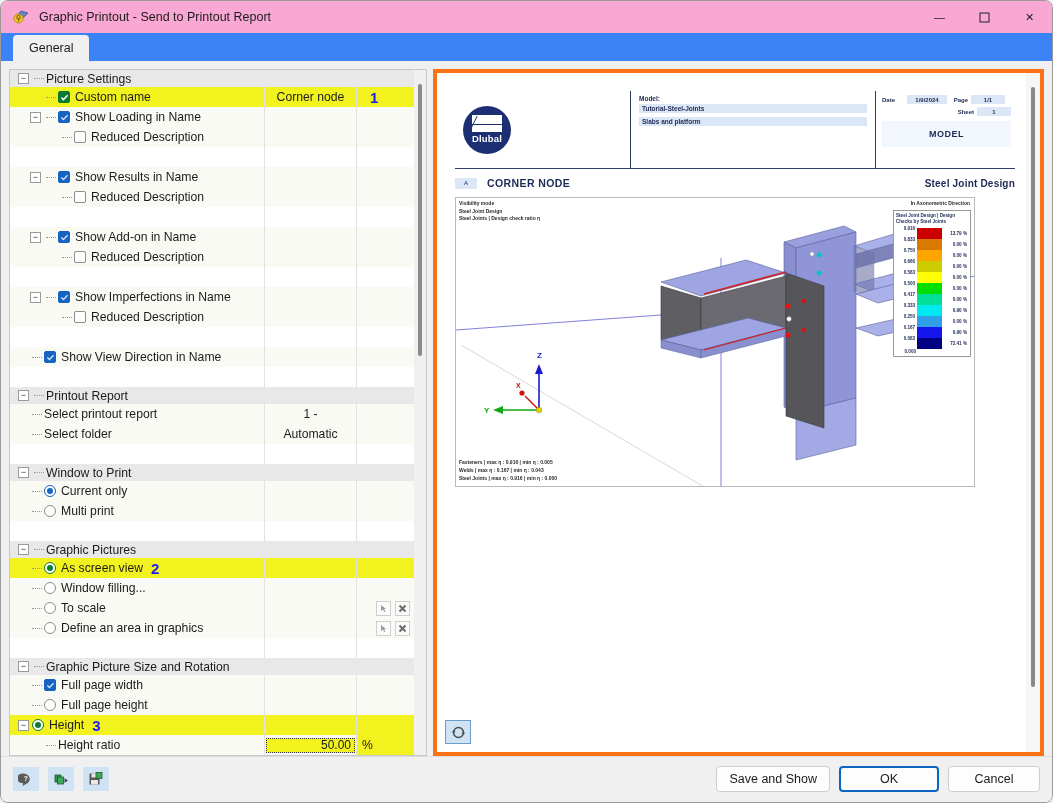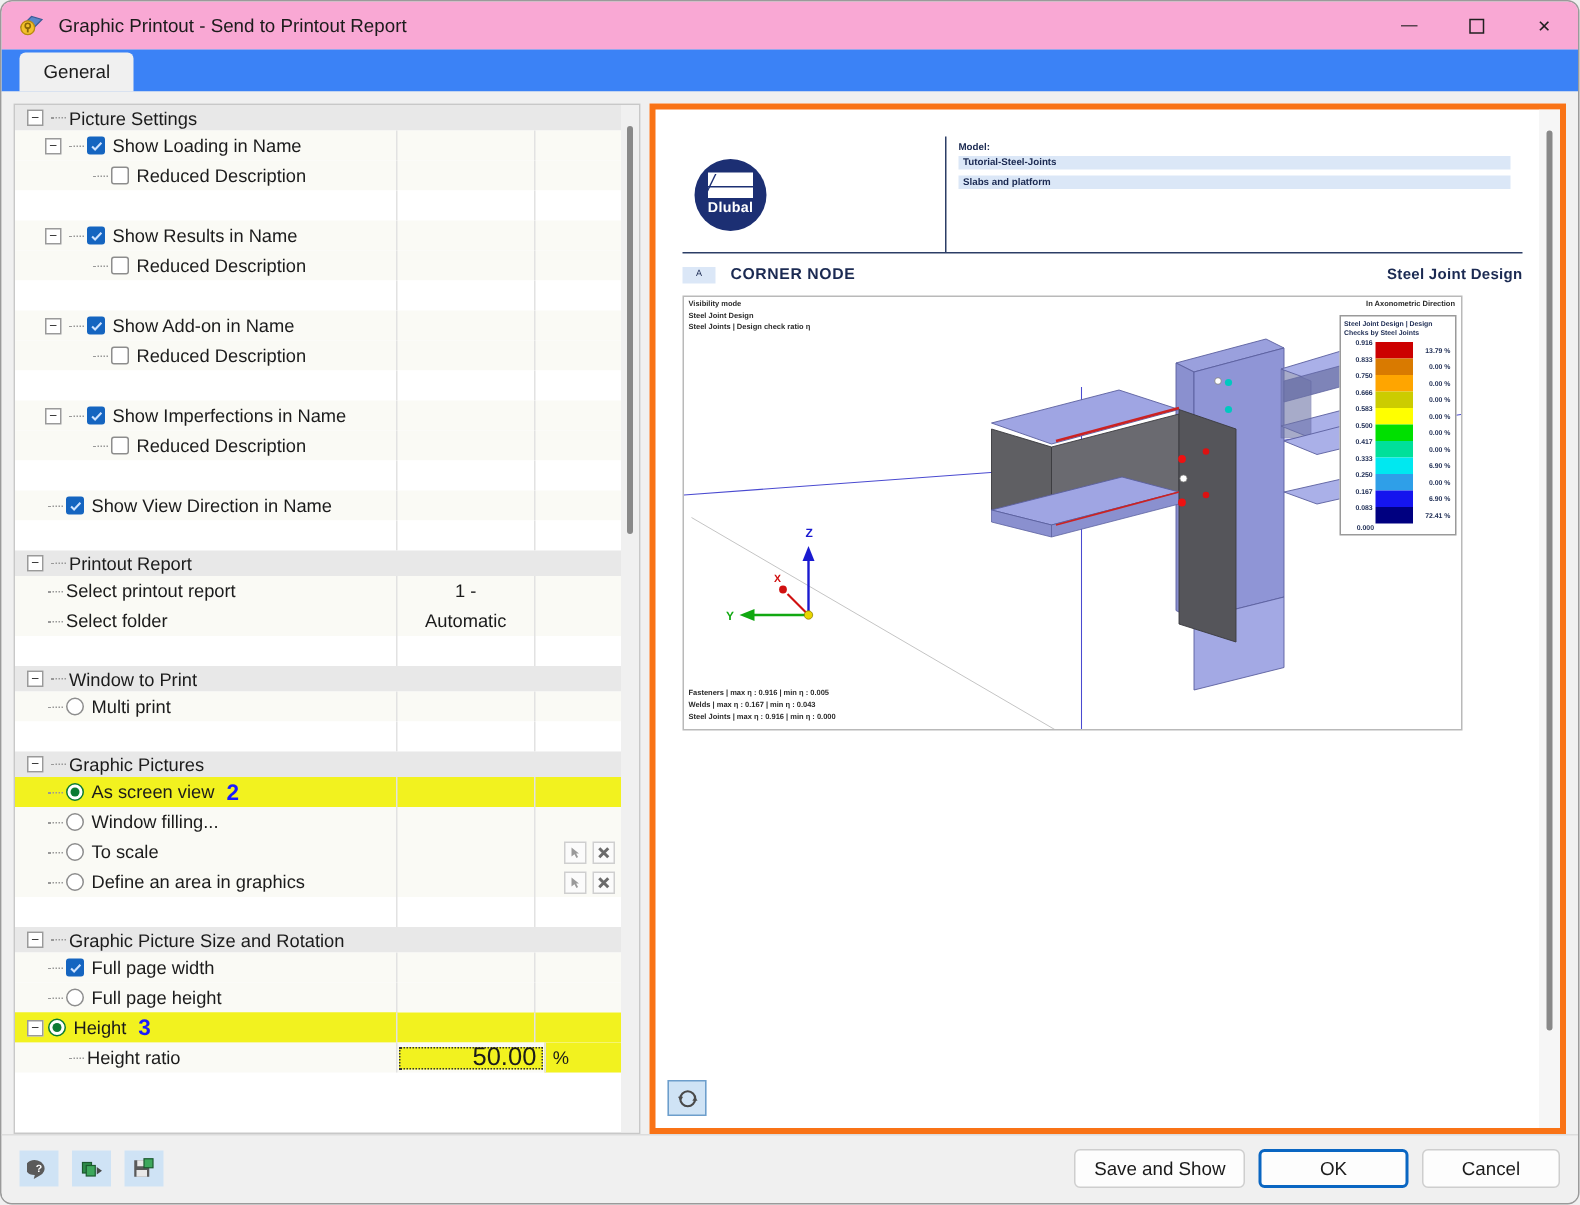--- a/index.html
+++ b/index.html
@@ -156,21 +156,21 @@
   .callout {
     font-size: 15px; font-weight: bold; color: #1a1aff;
     margin-left: 8px; line-height: 1;
   }
   .num-edit {
     background: #f2f21f;
     border: 1px dotted #333;
     height: 15px; width: 100%;
     display: flex; align-items: center; justify-content: flex-end;
     padding-right: 3px;
-    font-size: 17px;
+    font-size: 12px;
     padding-left: 48px;
   }
   .mini-btns {
     position: absolute; right: 4px;
     display: flex; gap: 4px;
   }
   .mini-btn {
     width: 15px; height: 15px;
     border: 1px solid #cfcfcf; background: #fbfbfb;
     display: flex; align-items: center; justify-content: center;
@@ -363,20 +363,36 @@
           <div class="cell-label">
             <span class="indent i0"></span>
             <span class="expander">−</span>
             <span class="dots"></span>
             <span class="group-title">Picture Settings</span>
           </div>
           <div class="cell-val"></div>
             <div class="cell-unit"></div>
         </div>
 
+        <div class="row h20 hl">
+          <div class="cell-label hl">
+            <span class="indent i2"></span>
+            <span class="dots"></span>
+            <span class="cb green">
+              <svg width="9" height="9" viewBox="0 0 9 9">
+                  <path d="M1.4 4.6 L3.4 6.6 L7.6 2.2" fill="none" stroke="#fff" stroke-width="1.5"></path>
+                </svg>
+            </span>
+            <span>Custom name</span>
+          </div>
+          <div class="cell-val hl-cell">Corner node</div>
+          <div class="cell-unit">
+            <span class="callout">1</span>
+          </div>
+        </div>
 
         <div class="row h20 alt">
           <div class="cell-label">
             <span class="indent i1"></span>
             <span class="expander">−</span>
             <span class="dots"></span>
             <span class="cb">
               <svg width="9" height="9" viewBox="0 0 9 9">
                   <path d="M1.4 4.6 L3.4 6.6 L7.6 2.2" fill="none" stroke="#cfe3ff" stroke-width="1.4"></path>
                 </svg>
@@ -565,20 +581,30 @@
           <div class="cell-label">
             <span class="indent i0"></span>
             <span class="expander">−</span>
             <span class="dots"></span>
             <span class="group-title">Window to Print</span>
           </div>
           <div class="cell-val"></div>
             <div class="cell-unit"></div>
         </div>
 
+        <div class="row h20 alt">
+          <div class="cell-label">
+            <span class="indent i1"></span>
+            <span class="dots"></span>
+            <span class="rb on"></span>
+            <span>Current only</span>
+          </div>
+          <div class="cell-val"></div>
+            <div class="cell-unit"></div>
+        </div>
 
         <div class="row h20 alt">
           <div class="cell-label">
             <span class="indent i1"></span>
             <span class="dots"></span>
             <span class="rb off"></span>
             <span>Multi print</span>
           </div>
           <div class="cell-val"></div>
             <div class="cell-unit"></div>
@@ -753,20 +779,33 @@
           <div class="rep-logo-box">
             <div class="dlubal-logo">
               <div class="glyph"></div>
               <div class="word">Dlubal</div>
             </div>
           </div>
           <div class="rep-mid">
             <div class="lbl">Model:</div>
             <div class="band">Tutorial-Steel-Joints</div>
             <div class="band">Slabs and platform</div>
+          </div>
+          <div class="rep-right">
+            <div class="kvrow">
+              <span class="k">Date</span>
+              <span class="v">1/9/2024</span>
+              <span class="k" style="width:18px;text-align:right;">Page</span>
+              <span class="v sm">1/1</span>
+            </div>
+            <div class="kvrow" style="justify-content:flex-end;">
+              <span class="k" style="width:18px;text-align:right;">Sheet</span>
+              <span class="v sm">1</span>
+            </div>
+            <div class="modelbox">MODEL</div>
           </div>
         </div>
 
         <div class="sect-row">
           <div class="sect-badge">A</div>
           <div class="sect-title">CORNER NODE</div>
           <div class="sect-right">Steel Joint Design</div>
         </div>
 
         <div class="graphic-box">

